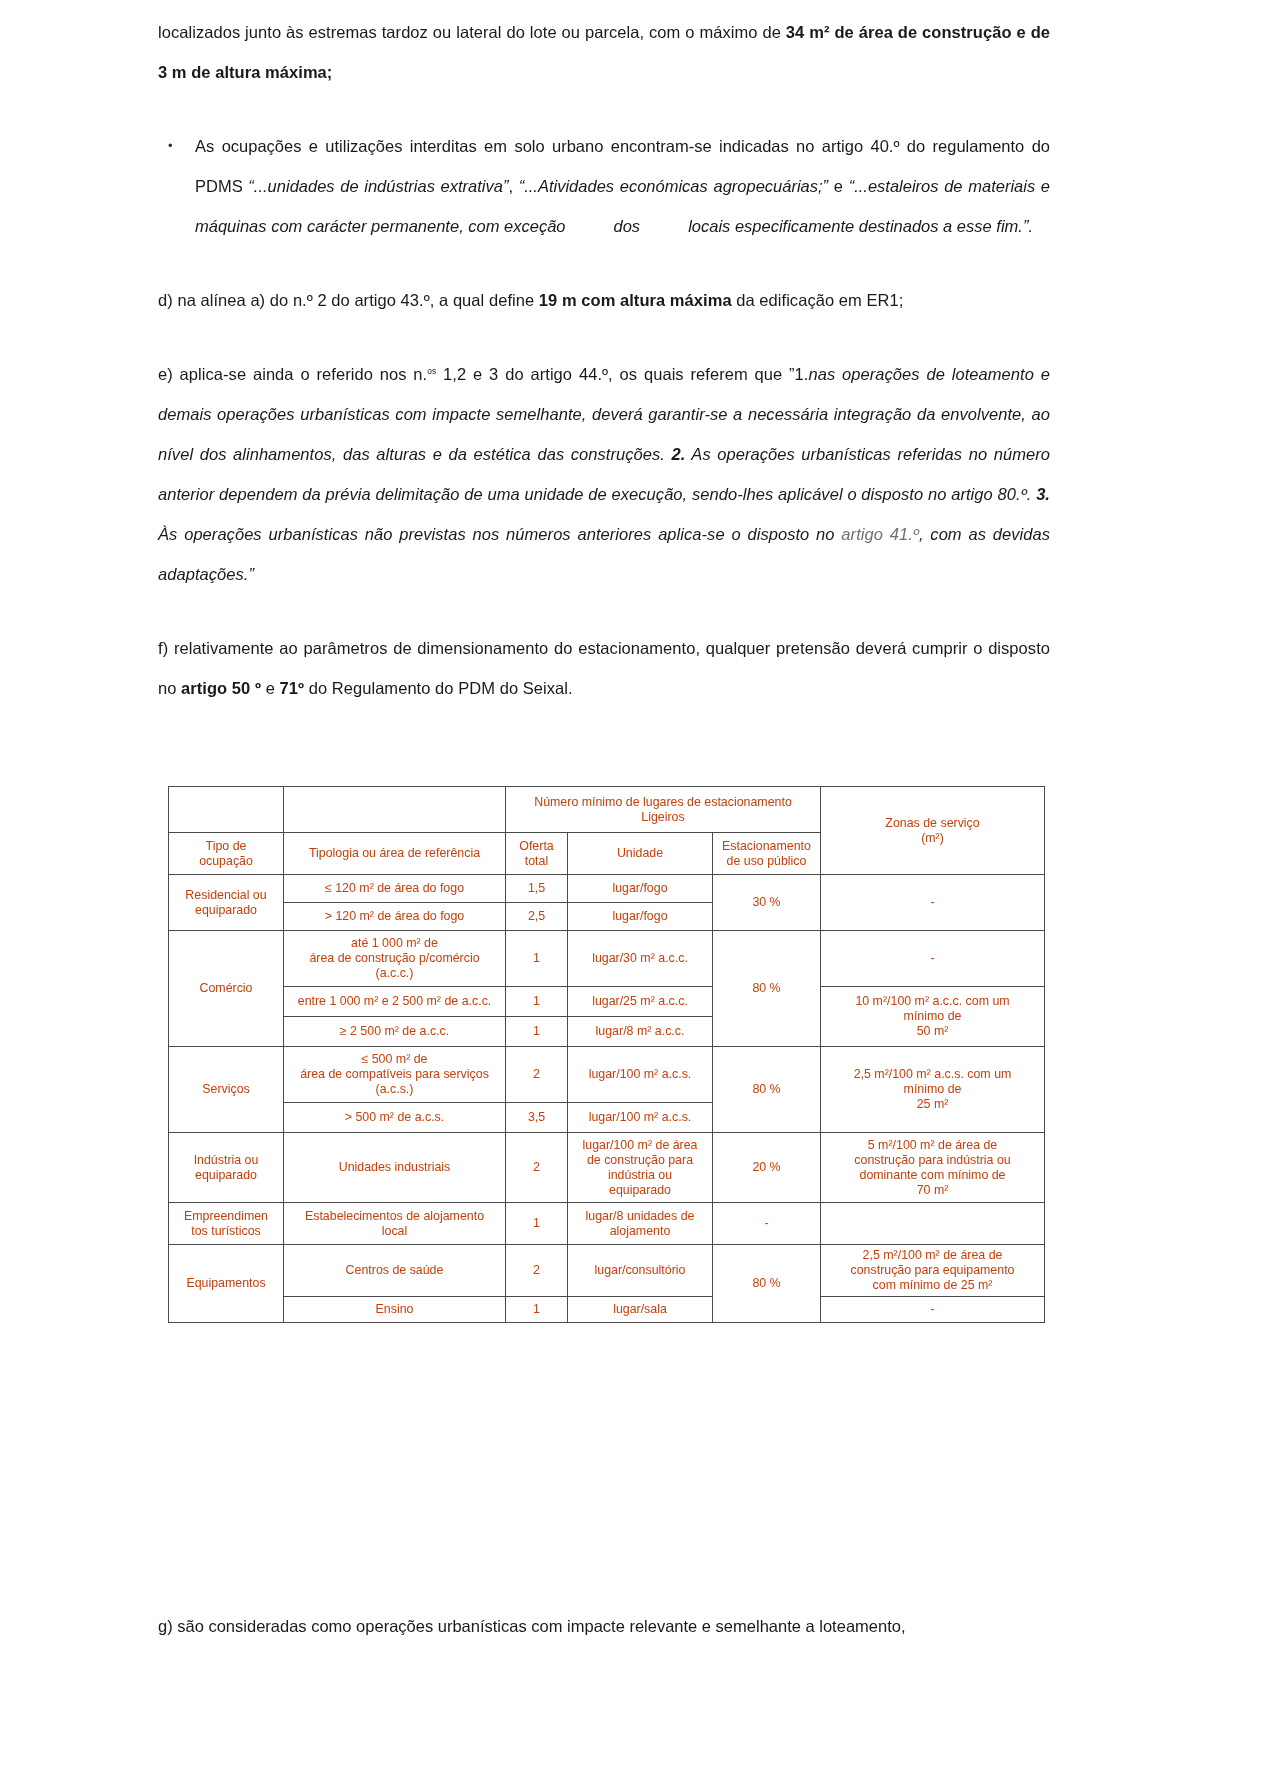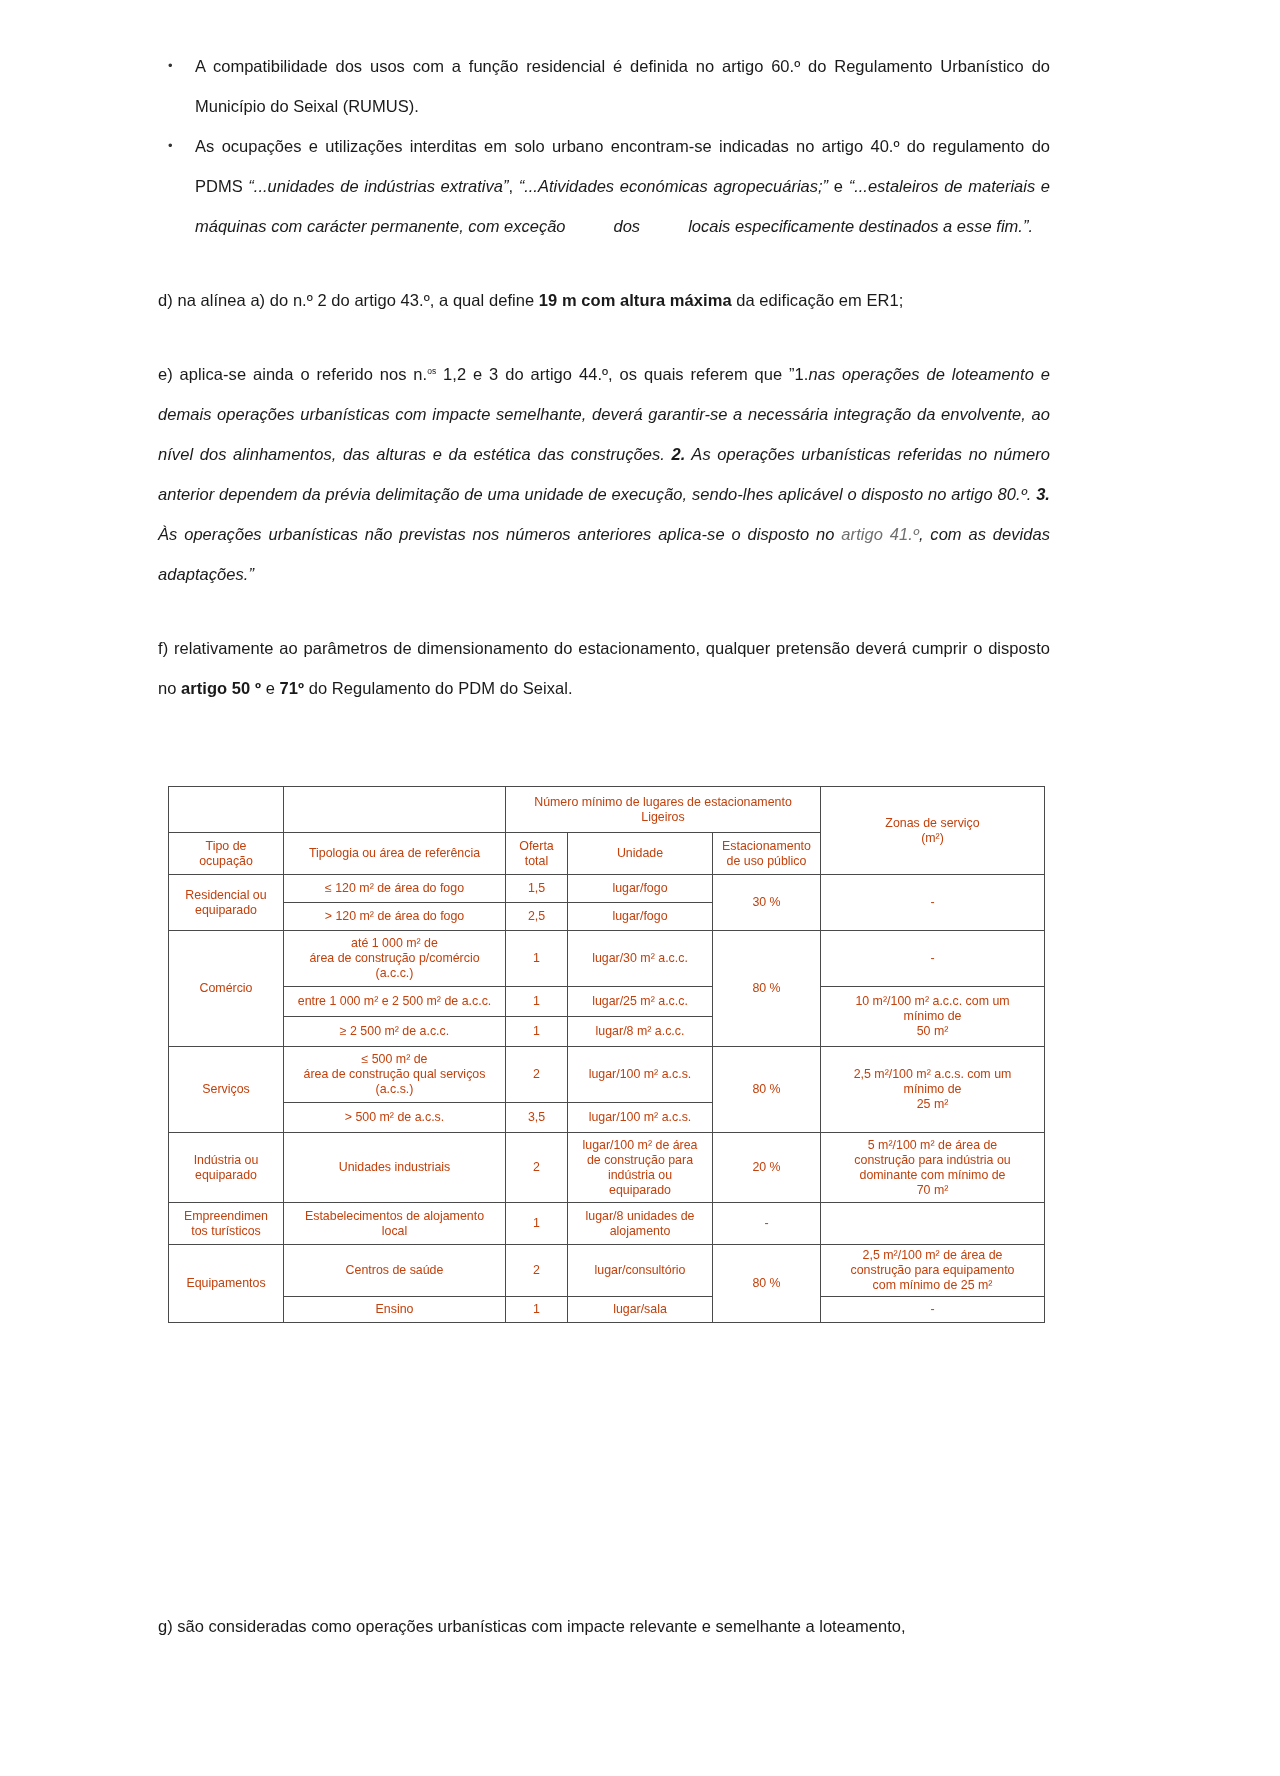--- a/index.html
+++ b/index.html
@@ -132,26 +132,26 @@
     padding-left: 0;
   }
 </style>
 </head>
 <body>
 
 <div class="page">
 
   <div class="content">
 
+    <p class="para"><span>localizados junto às estremas tardoz ou lateral do lote ou parcela, com o máximo  de </span><span class="b">34  m² de  área  de  construção e de 3 m de altura máxima;</span></p>
 
     <div class="spacer-md"></div>
 
 
     <ul class="bullets">
-      <li><span>A compatibilidade dos usos com a função residencial é definida no artigo 60.º do Regulamento Urbanístico do Município do Seixal (RUMUS).</span></li>
       <li><span>As ocupações e utilizações interditas em solo urbano encontram-se indicadas no artigo 40.º do regulamento do PDMS </span><span class="i">“...unidades de indústrias extrativa”</span><span>, </span><span class="i">“...Atividades económicas agropecuárias;”</span><span> e </span><span class="i">“...estaleiros de materiais e máquinas com carácter permanente, com exceção</span><span class="i" style="padding-left:48px">dos</span><span class="i" style="padding-left:48px">locais</span> <span class="i">especificamente destinados a esse fim.”.</span></li>
     </ul>
 
     <div class="spacer-md"></div>
 
     <p class="para"><span>d) na alínea a) do n.º 2 do artigo 43.º, a qual define  </span><span class="b">19 m com altura máxima</span><span> da edificação em ER1;</span></p>
 
     <div class="spacer-md"></div>
 
     <p class="para"><span>e) aplica-se ainda o referido nos n.</span><sup>os</sup><span> 1,2 e 3 do artigo 44.º, os quais referem que ”1.</span><span class="i">nas operações de loteamento e demais operações urbanísticas com impacte semelhante, deverá garantir-se a necessária integração da envolvente, ao nível dos alinhamentos, das alturas e da estética das construções. </span><span class="bi">2.</span><span class="i"> As operações urbanísticas referidas no número anterior dependem da prévia delimitação de uma unidade de execução, sendo-lhes aplicável o disposto no artigo 80.º. </span><span class="bi">3.</span><span class="i"> Às operações urbanísticas não previstas nos números anteriores aplica-se o disposto no </span><span class="i grey">artigo 41.º</span><span class="i">, com as devidas adaptações.”</span></p>
@@ -249,21 +249,21 @@
         <tr>
           <td style="height:30px">≥ 2 500 m² de a.c.c.</td>
           <td>1</td>
           <td>lugar/8 m² a.c.c.</td>
         </tr>
 
         <tr>
           <td rowspan="2">Serviços</td>
           <td style="height:56px">
             <div>≤ 500 m² de</div>
-            <div>área de construção qual serviços</div>
+            <div>área de compatíveis para serviços</div>
             <div>(a.c.s.)</div>
           </td>
           <td>2</td>
           <td>lugar/100 m² a.c.s.</td>
           <td rowspan="2">80 %</td>
           <td rowspan="2">
             <div>2,5 m²/100 m² a.c.s. com um</div>
             <div>mínimo de</div>
             <div>25 m²</div>
           </td>

